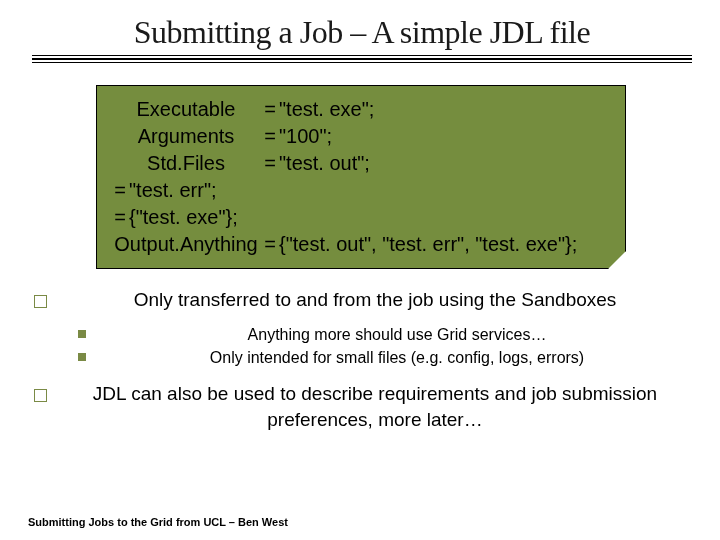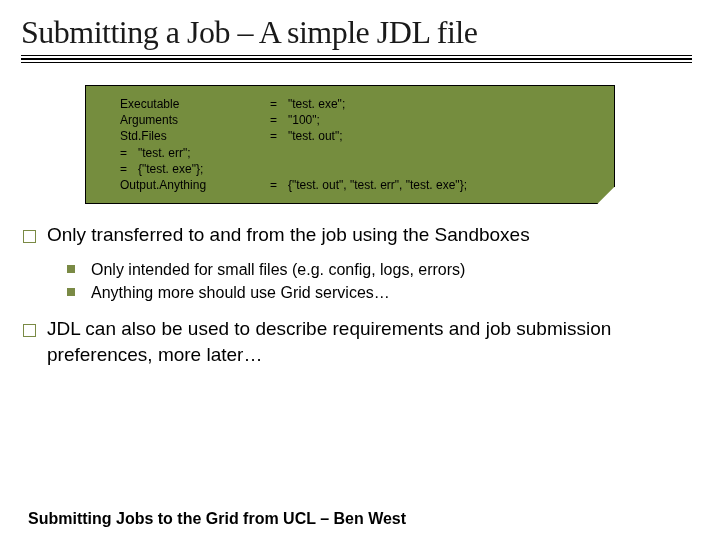--- a/index.html
+++ b/index.html
@@ -5,21 +5,22 @@
   * { margin: 0; padding: 0; box-sizing: border-box; }
   body {
     width: 720px;
     height: 540px;
     background: #fff;
     font-family: Verdana, Geneva, sans-serif;
     position: relative;
     overflow: hidden;
   }
   .slide {
-    padding: 14px 28px 0 21px;
+    padding: 14px 28px 0 32px;
+    text-align: center;
   }
   .title {
     font-family: Garamond, "Times New Roman", serif;
     font-size: 32px;
     font-weight: 400;
     color: #1a1a1a;
     letter-spacing: -0.5px;
   }
   .hr-group {
     margin-top: 4px;
@@ -35,24 +36,23 @@
   }
   .codebox {
     background: #758d3e;
     border: 1px solid #000;
     padding: 10px 14px 10px 14px;
     position: relative;
     clip-path: polygon(0 0, 100% 0, 100% calc(100% - 18px), calc(100% - 18px) 100%, 0 100%);
   }
   .codebox-inner {
     font-family: Verdana, sans-serif;
-    font-size: 12px;
+    font-size: 20px;
     color: #000;
     line-height: 1.35;
-    margin-left: 20px;
   }
   .code-row { display: flex; white-space: pre; }
   .code-key { width: 150px; }
   .code-eq  { width: 18px; }
   .code-val { }
 
   .body-list {
     list-style: none;
     margin-top: 8px;
   }
@@ -93,21 +93,21 @@
     left: 2px;
     top: 7px;
     width: 8px;
     height: 8px;
     background: #7a8a45;
   }
   .footer {
     position: absolute;
     left: 28px;
     bottom: 12px;
-    font-size: 16px;
+    font-size: 11px;
     font-weight: 700;
     color: #000;
   }
 </style>
 </head>
 <body>
 
 <div class="slide">
 
   <h1 class="title">Submitting a Job – A simple JDL file</h1>
@@ -139,22 +139,22 @@
           <span class="code-key">Output.Anything</span><span class="code-eq">=</span><span class="code-val">{"test. out", "test. err", "test. exe"};</span>
         </div>
       </div>
     </div>
   </div>
 
   <ul class="body-list">
     <li>
       <span>Only transferred to and from the job using the Sandboxes</span>
       <ul class="sub-list">
+        <li><span>Anything more should use Grid services…</span></li>
         <li><span>Only intended for small files (e.g. config, logs, errors)</span></li>
-        <li><span>Anything more should use Grid services…</span></li>
       </ul>
     </li>
     <li>
       <span>JDL can also be used to describe requirements and job submission preferences, more later…</span>
     </li>
   </ul>
 
 </div>
 
 <div class="footer">Submitting Jobs to the Grid from UCL – Ben West</div>

